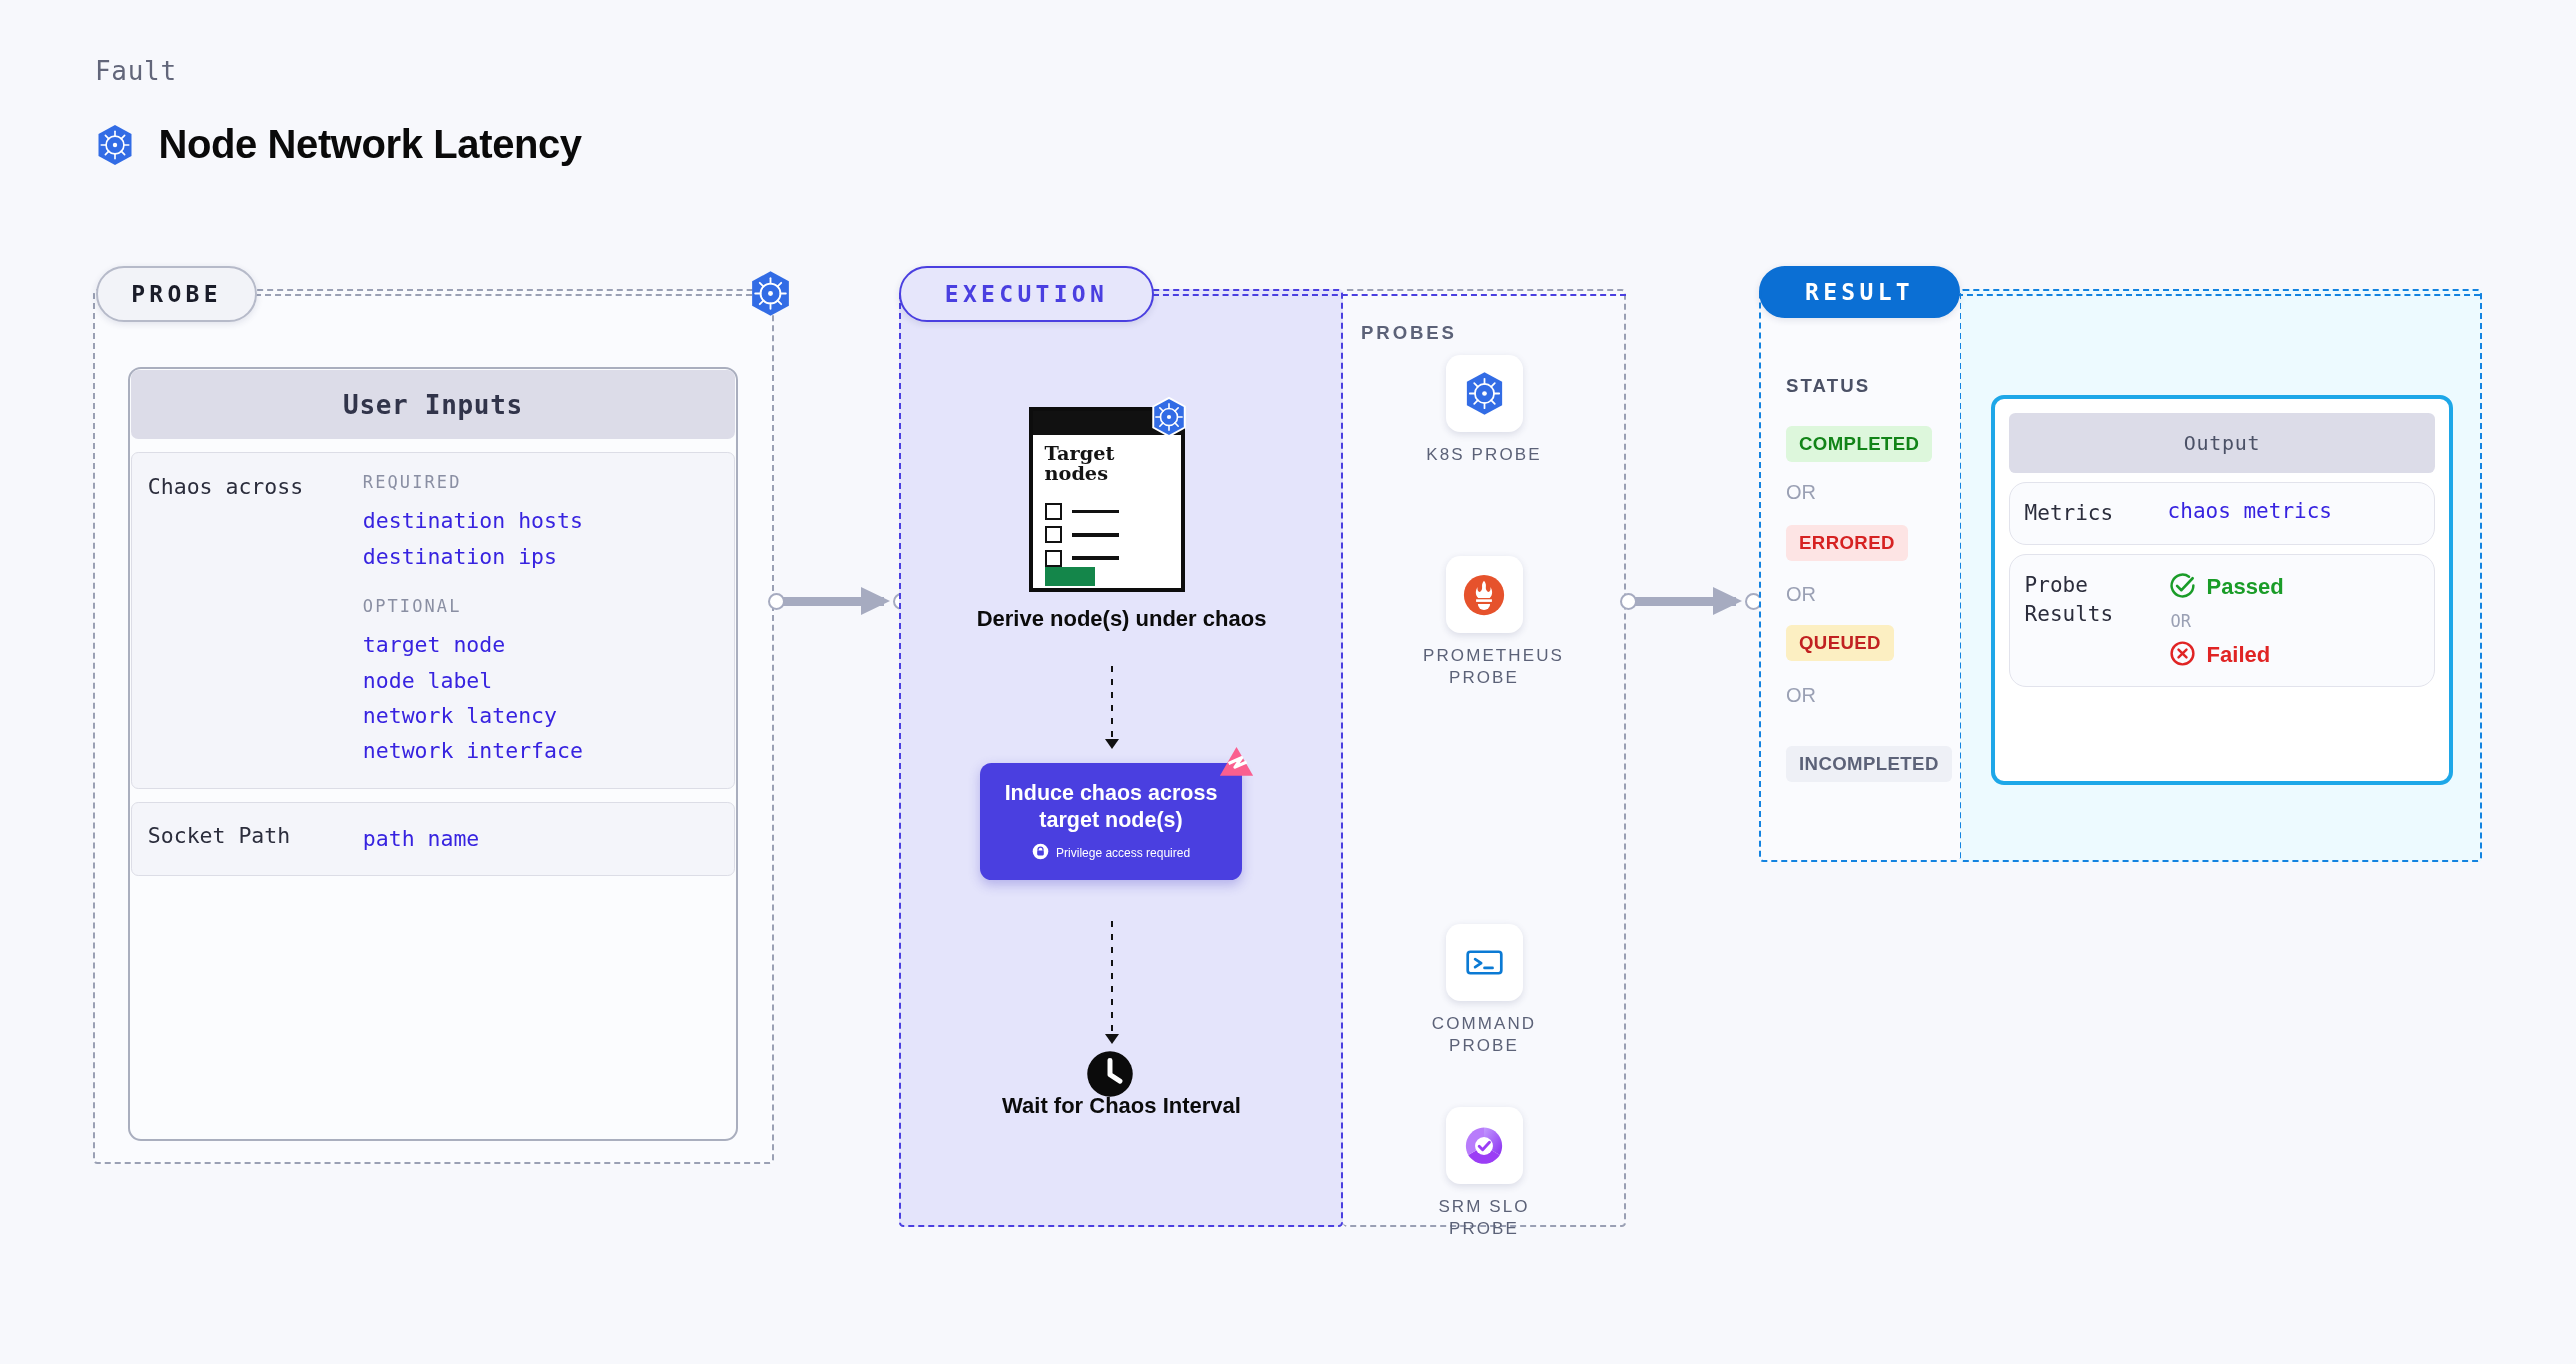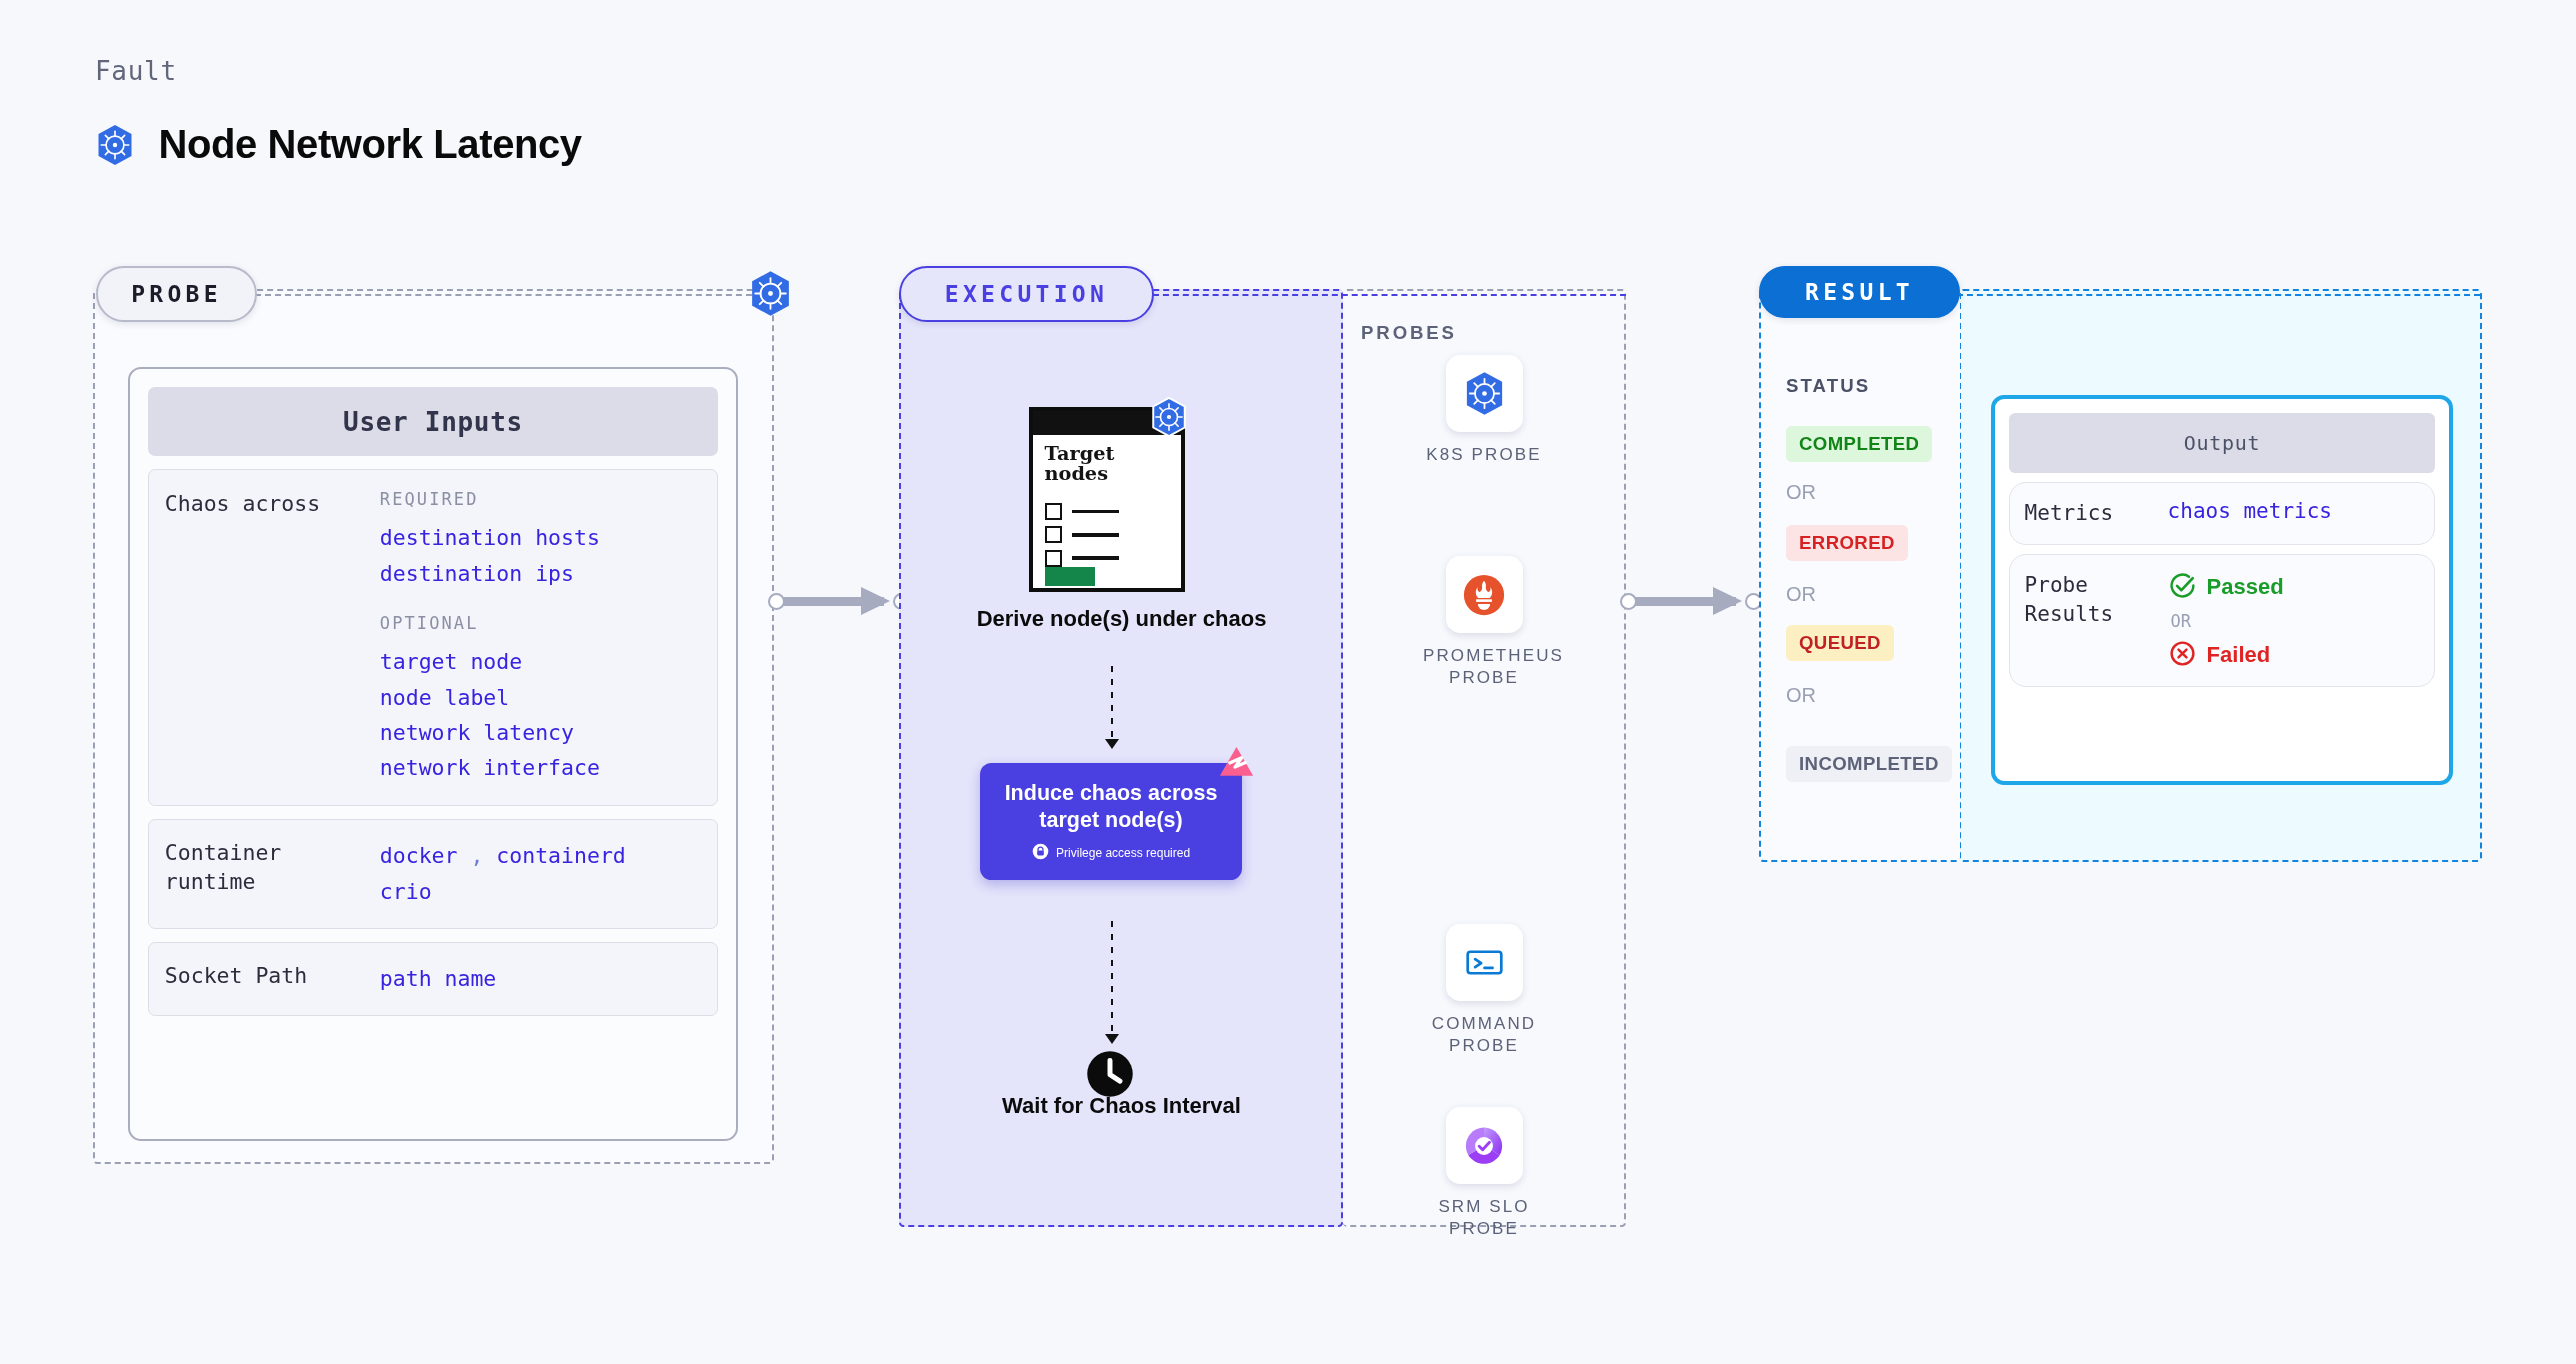--- a/index.html
+++ b/index.html
@@ -66,21 +66,21 @@
   #exec-line { left: 1153px; top: 294px; width: 473px; border-top-color: #4a3fe0; }
   #result-line { left: 1957px; top: 294px; width: 523px; border-top-color: #1383e0; }
 
   .k8s-badge-tune { position: absolute; left: 746px; top: 269px; }
 
   
   .ui-card {
     position: absolute; left: 128px; top: 367px;
     width: 610px; height: 774px;
     background: #fbfcfe; border: 2.1px solid #a9aebe;
-    border-radius: 13px; padding: 18px;
+    border-radius: 13px; padding: 1px;
   }
   .ui-header {
     height: 69px; background: #dcdce8; border-radius: 7.2px;
     display: flex; align-items: center; justify-content: center;
     font-family: "DejaVu Sans Mono", monospace;
     font-size: 26px; font-weight: 700; color: #31344a;
     letter-spacing: 0.7px;
   }
   .ui-section {
     margin-top: 13px; background: #f4f5fa;
@@ -328,31 +328,20 @@
         <div class="val">destination hosts</div>
         <div class="val">destination ips</div>
         <div class="sub-label second">OPTIONAL</div>
         <div class="val">target node</div>
         <div class="val">node label</div>
         <div class="val">network latency</div>
         <div class="val">network interface</div>
       </div>
     </div>
 
-    <div class="ui-section">
-      <div class="ui-key">Container runtime</div>
-      <div class="ui-vals">
-        <div class="val">
-          <span>docker</span>
-          <span class="sep">,</span>
-          <span>containerd</span>
-        </div>
-        <div class="val">crio</div>
-      </div>
-    </div>
 
     <div class="ui-section">
       <div class="ui-key">Socket Path</div>
       <div class="ui-vals">
         <div class="val">path name</div>
       </div>
     </div>
   </div>
 
   <div class="conn" id="conn1">

